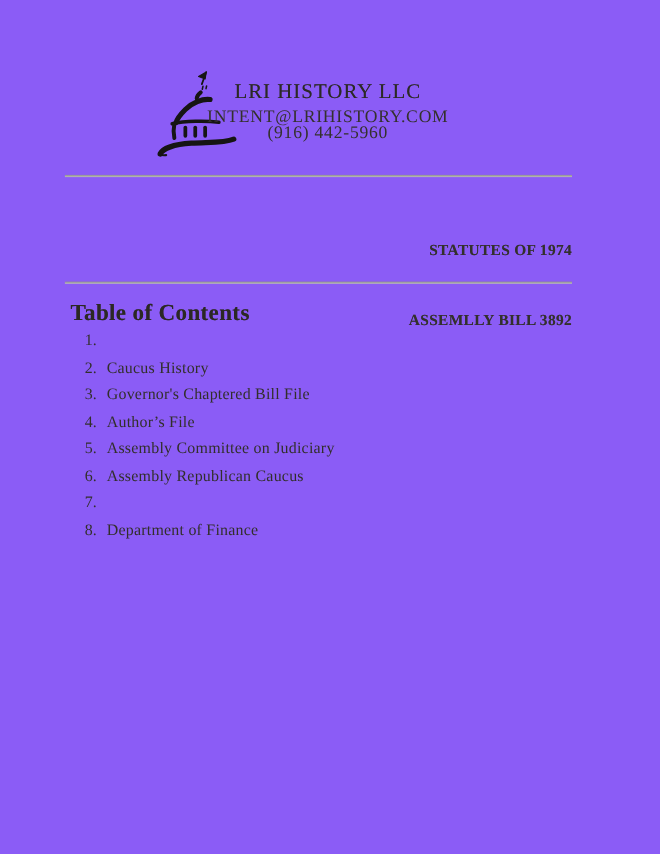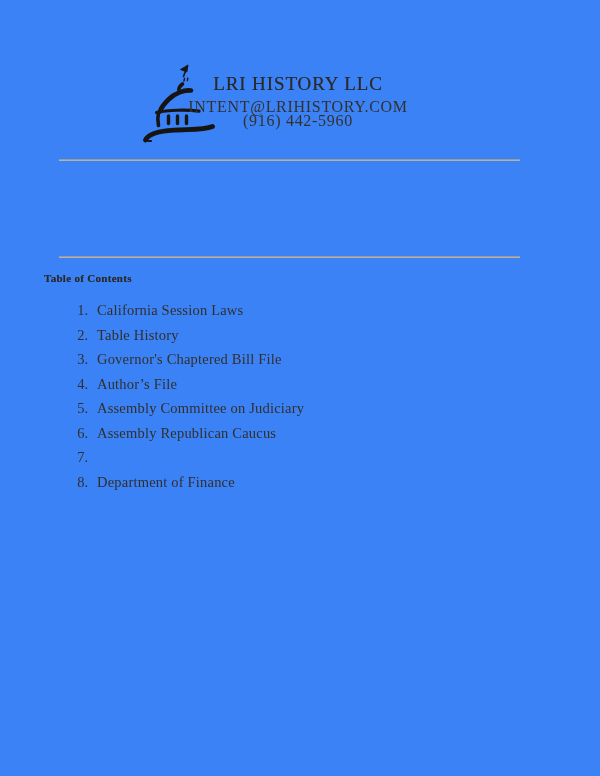--- a/index.html
+++ b/index.html
@@ -4,21 +4,21 @@
 <style>
   html, body {
     margin: 0;
     padding: 0;
     background: #ffffff;
   }
   .page {
     position: relative;
     width: 600px;
     height: 776px;
-    background: #3b82f6;
+    background: #8b5cf6;
     overflow: hidden;
     font-family: "Liberation Serif", "DejaVu Serif", serif;
     color: #2f2c29;
   }
   
   .logo {
     position: absolute;
     left: 143px;
     top: 63px;
     width: 78px;
@@ -68,24 +68,24 @@
     font-size: 14px;
     line-height: 21px;
     letter-spacing: 0.3px;
     color: #33302c;
     white-space: pre;
     text-shadow: 0 0 0.5px rgba(43,41,37,0.5);
   }
   
   .toc-heading {
     position: absolute;
-    left: 44px;
+    left: 64px;
     top: 272px;
     margin: 0;
-    font-size: 11px;
+    font-size: 21px;
     font-weight: bold;
     letter-spacing: 0.3px;
     color: #2b2824;
     text-shadow: 0 0 0.5px rgba(43,41,37,0.55);
   }
   .toc-list {
     position: absolute;
     left: 0;
     top: 302px;
     margin: 0;
@@ -144,34 +144,35 @@
     <div class="lh-text">
       <div class="company">LRI HISTORY LLC</div>
       <div class="contact">INTENT@LRIHISTORY.COM</div>
       <div class="contact">(916) 442-5960</div>
     </div>
   </header>
 
   <hr class="rule rule-1">
 
   <section class="reference">
+    <div>STATUTES OF 1974</div>
+    <div>ASSEMLLY BILL 3892</div>
   </section>
 
   <hr class="rule rule-2">
 
   <h1 class="toc-heading">Table of Contents</h1>
 
   <ol class="toc-list">
     <li class="toc-item">
       <span class="toc-num">1.</span>
-      <span class="toc-label">California Session Laws</span>
     </li>
     <li class="toc-item">
       <span class="toc-num">2.</span>
-      <span class="toc-label">Table History</span>
+      <span class="toc-label">Caucus History</span>
     </li>
     <li class="toc-item">
       <span class="toc-num">3.</span>
       <span class="toc-label">Governor's Chaptered Bill File</span>
     </li>
     <li class="toc-item">
       <span class="toc-num">4.</span>
       <span class="toc-label">Author’s File</span>
     </li>
     <li class="toc-item">

